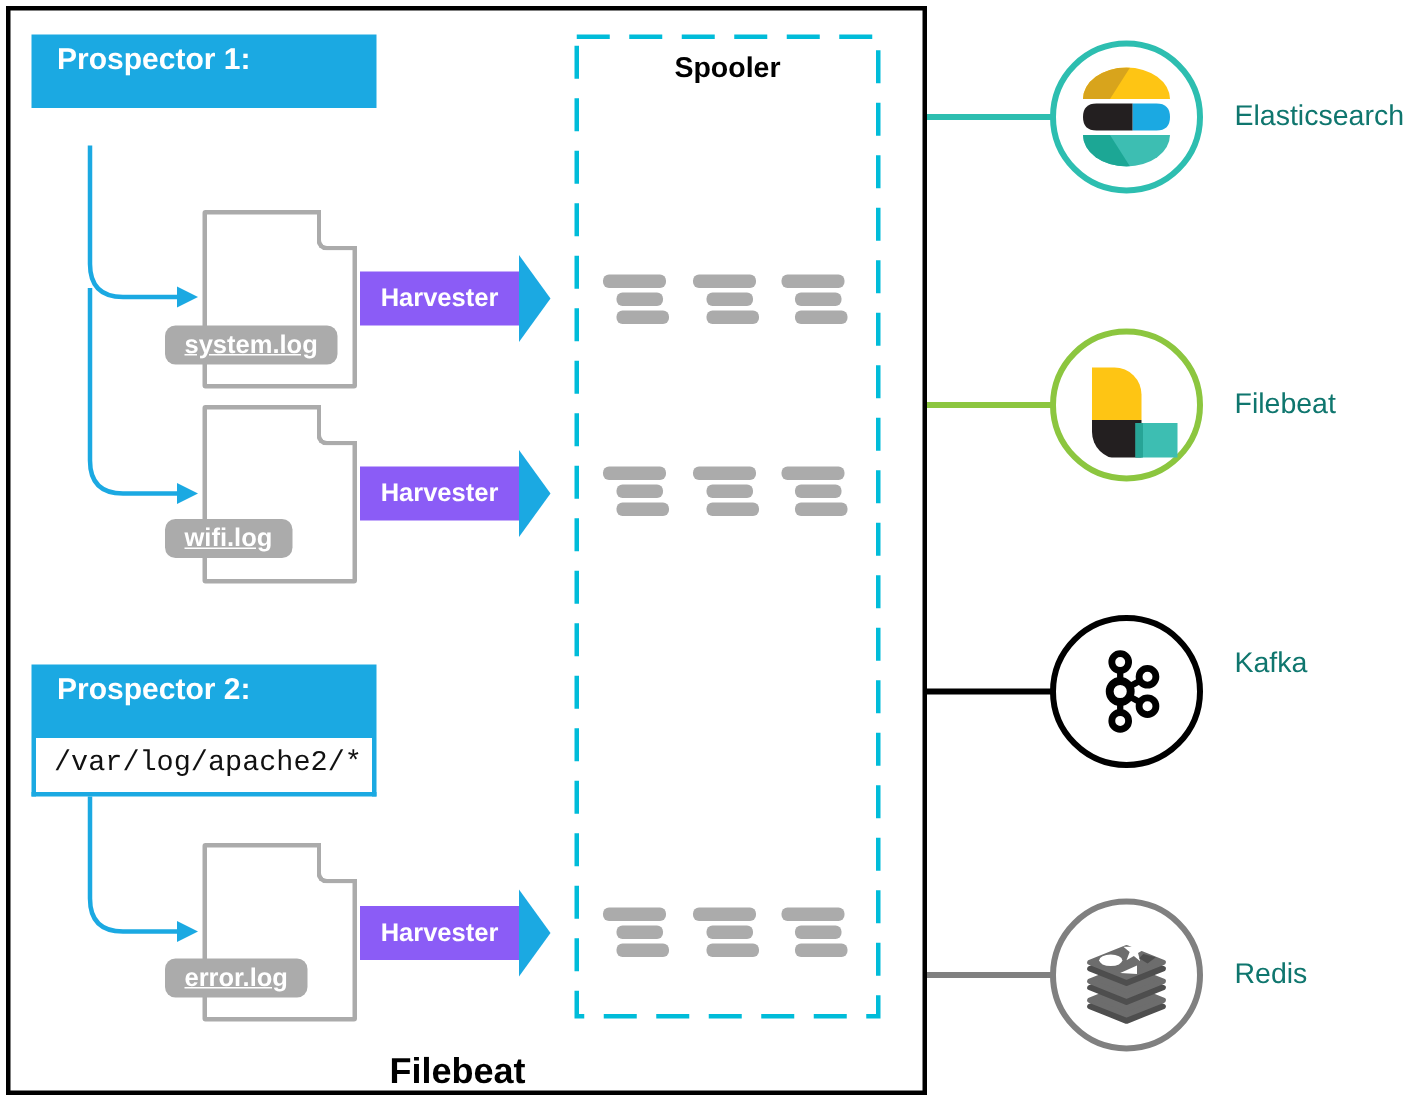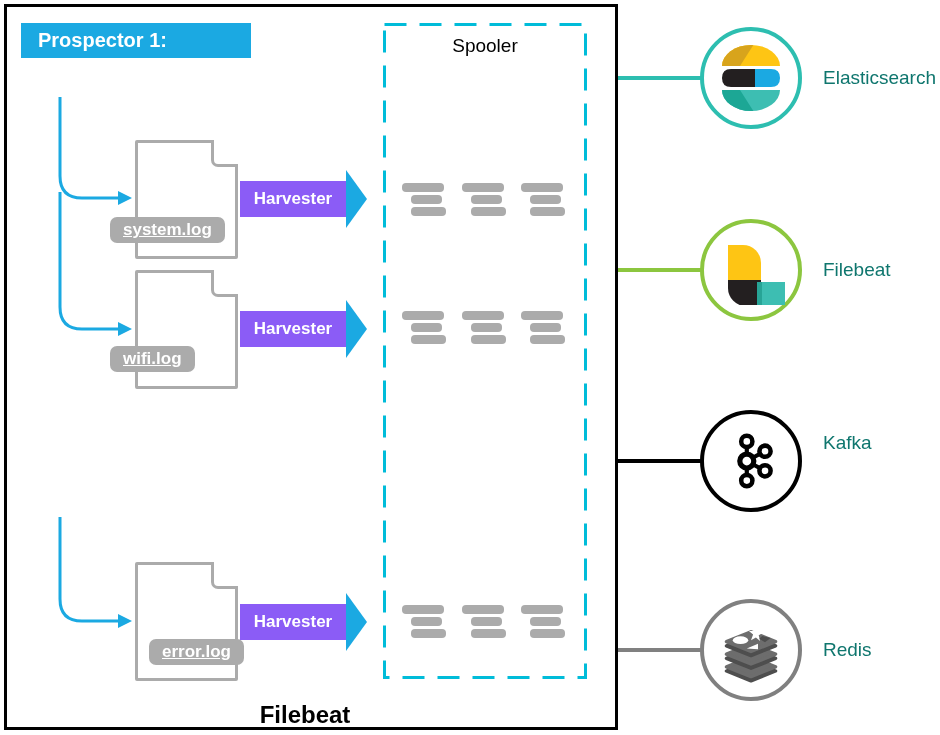--- a/index.html
+++ b/index.html
@@ -10,21 +10,21 @@
   
   .outer-box { position:absolute; left:4px; top:4px; width:614px; height:726px;
                border:3px solid #000; background:#fff; }
 
   
   .wires { position:absolute; left:0; top:0; width:940px; height:735px; pointer-events:none; }
 
   
   .prospector { position:absolute; width:230px; }
   .prospector .hdr { background:#1BA9E2; color:#fff; font-weight:bold; font-size:20px;
-                     height:35px; line-height:35px; padding-left:17px; }
+                     height:49px; line-height:35px; padding-left:17px; }
   .prospector .bdy { background:#fff; border:3px solid #1BA9E2; border-top:none; height:39px;
                      line-height:33px; padding-left:12px;
                      font-family:"Liberation Mono","DejaVu Sans Mono",monospace;
                      font-size:19px; color:#111; }
   #prospector-1 { left:21px; top:23px; }
   #prospector-2 { left:21px; top:443px; }
 
   
   .file { position:absolute; width:103px; height:119px; background:#fff;
           border:3px solid #ABABAB; border-radius:2px; }
@@ -32,36 +32,36 @@
                 border-left:3px solid #ABABAB; border-bottom:3px solid #ABABAB;
                 border-bottom-left-radius:7px; }
   #file-1 { left:135px; top:140px; }
   #file-2 { left:135px; top:270px; }
   #file-3 { left:135px; top:562px; }
 
   .file-badge { position:absolute; background:#ABABAB; color:#fff; font-weight:bold;
                 font-size:17px; border-radius:7px; padding:3px 13px; white-space:nowrap;text-decoration:underline; }
   #badge-1 { left:110px; top:217px; }
   #badge-2 { left:110px; top:346px; }
-  #badge-3 { left:110px; top:639px;margin-left:39px; }
+  #badge-3 { left:110px; top:639px; }
 
   
   .harvester { position:absolute; left:240px; width:106px; height:36px; background:#8b5cf6;
                color:#fff; font-weight:bold; font-size:17px;
                display:flex; align-items:center; justify-content:center; }
   .harvester::after { content:""; position:absolute; left:100%; top:50%; transform:translateY(-50%);
                       width:0; height:0; border-left:21px solid #1BA9E2;
                       border-top:29px solid transparent; border-bottom:29px solid transparent; }
   #harvester-1 { top:181px; }
   #harvester-2 { top:311px; }
   #harvester-3 { top:604px; }
 
   
   .spooler-title { position:absolute; left:383px; top:35px; width:204px; text-align:center;
-                   font-weight:normal; font-size:19px; color:#000; }
+                   font-weight:bold; font-size:19px; color:#000; }
   .event-row { position:absolute; left:402px; width:165px; height:33px; }
   #event-row-1 { top:183px; } #event-row-2 { top:311px; } #event-row-3 { top:605px; }
   .event-stack { position:absolute; top:0; width:43px; height:33px; }
   .event-stack .b { position:absolute; height:9px; background:#ABABAB; border-radius:4px; }
   .event-stack .b1 { left:0;  top:0;    width:42px; }
   .event-stack .b2 { left:9px; top:12px; width:31px; }
   .event-stack .b3 { left:9px; top:24px; width:35px; }
 
   .filebeat-title { position:absolute; left:235px; top:701px; width:140px; text-align:center;
                     font-weight:bold; font-size:24px; color:#000; }
@@ -89,20 +89,24 @@
     </g>
     <g fill="#1BA9E2">
       <polygon points="118,191 118,205 132,198"></polygon>
       <polygon points="118,322 118,336 132,329"></polygon>
       <polygon points="118,614 118,628 132,621"></polygon>
     </g>
   </svg>
 
   <div class="prospector" id="prospector-1">
     <div class="hdr">Prospector 1:</div>
+  </div>
+  <div class="prospector" id="prospector-2">
+    <div class="hdr">Prospector 2:</div>
+    <div class="bdy">/var/log/apache2/*</div>
   </div>
 
   <div class="file" id="file-1">
       <div class="fold"></div>
     </div>
   <div class="file" id="file-2">
       <div class="fold"></div>
     </div>
   <div class="file" id="file-3">
       <div class="fold"></div>

